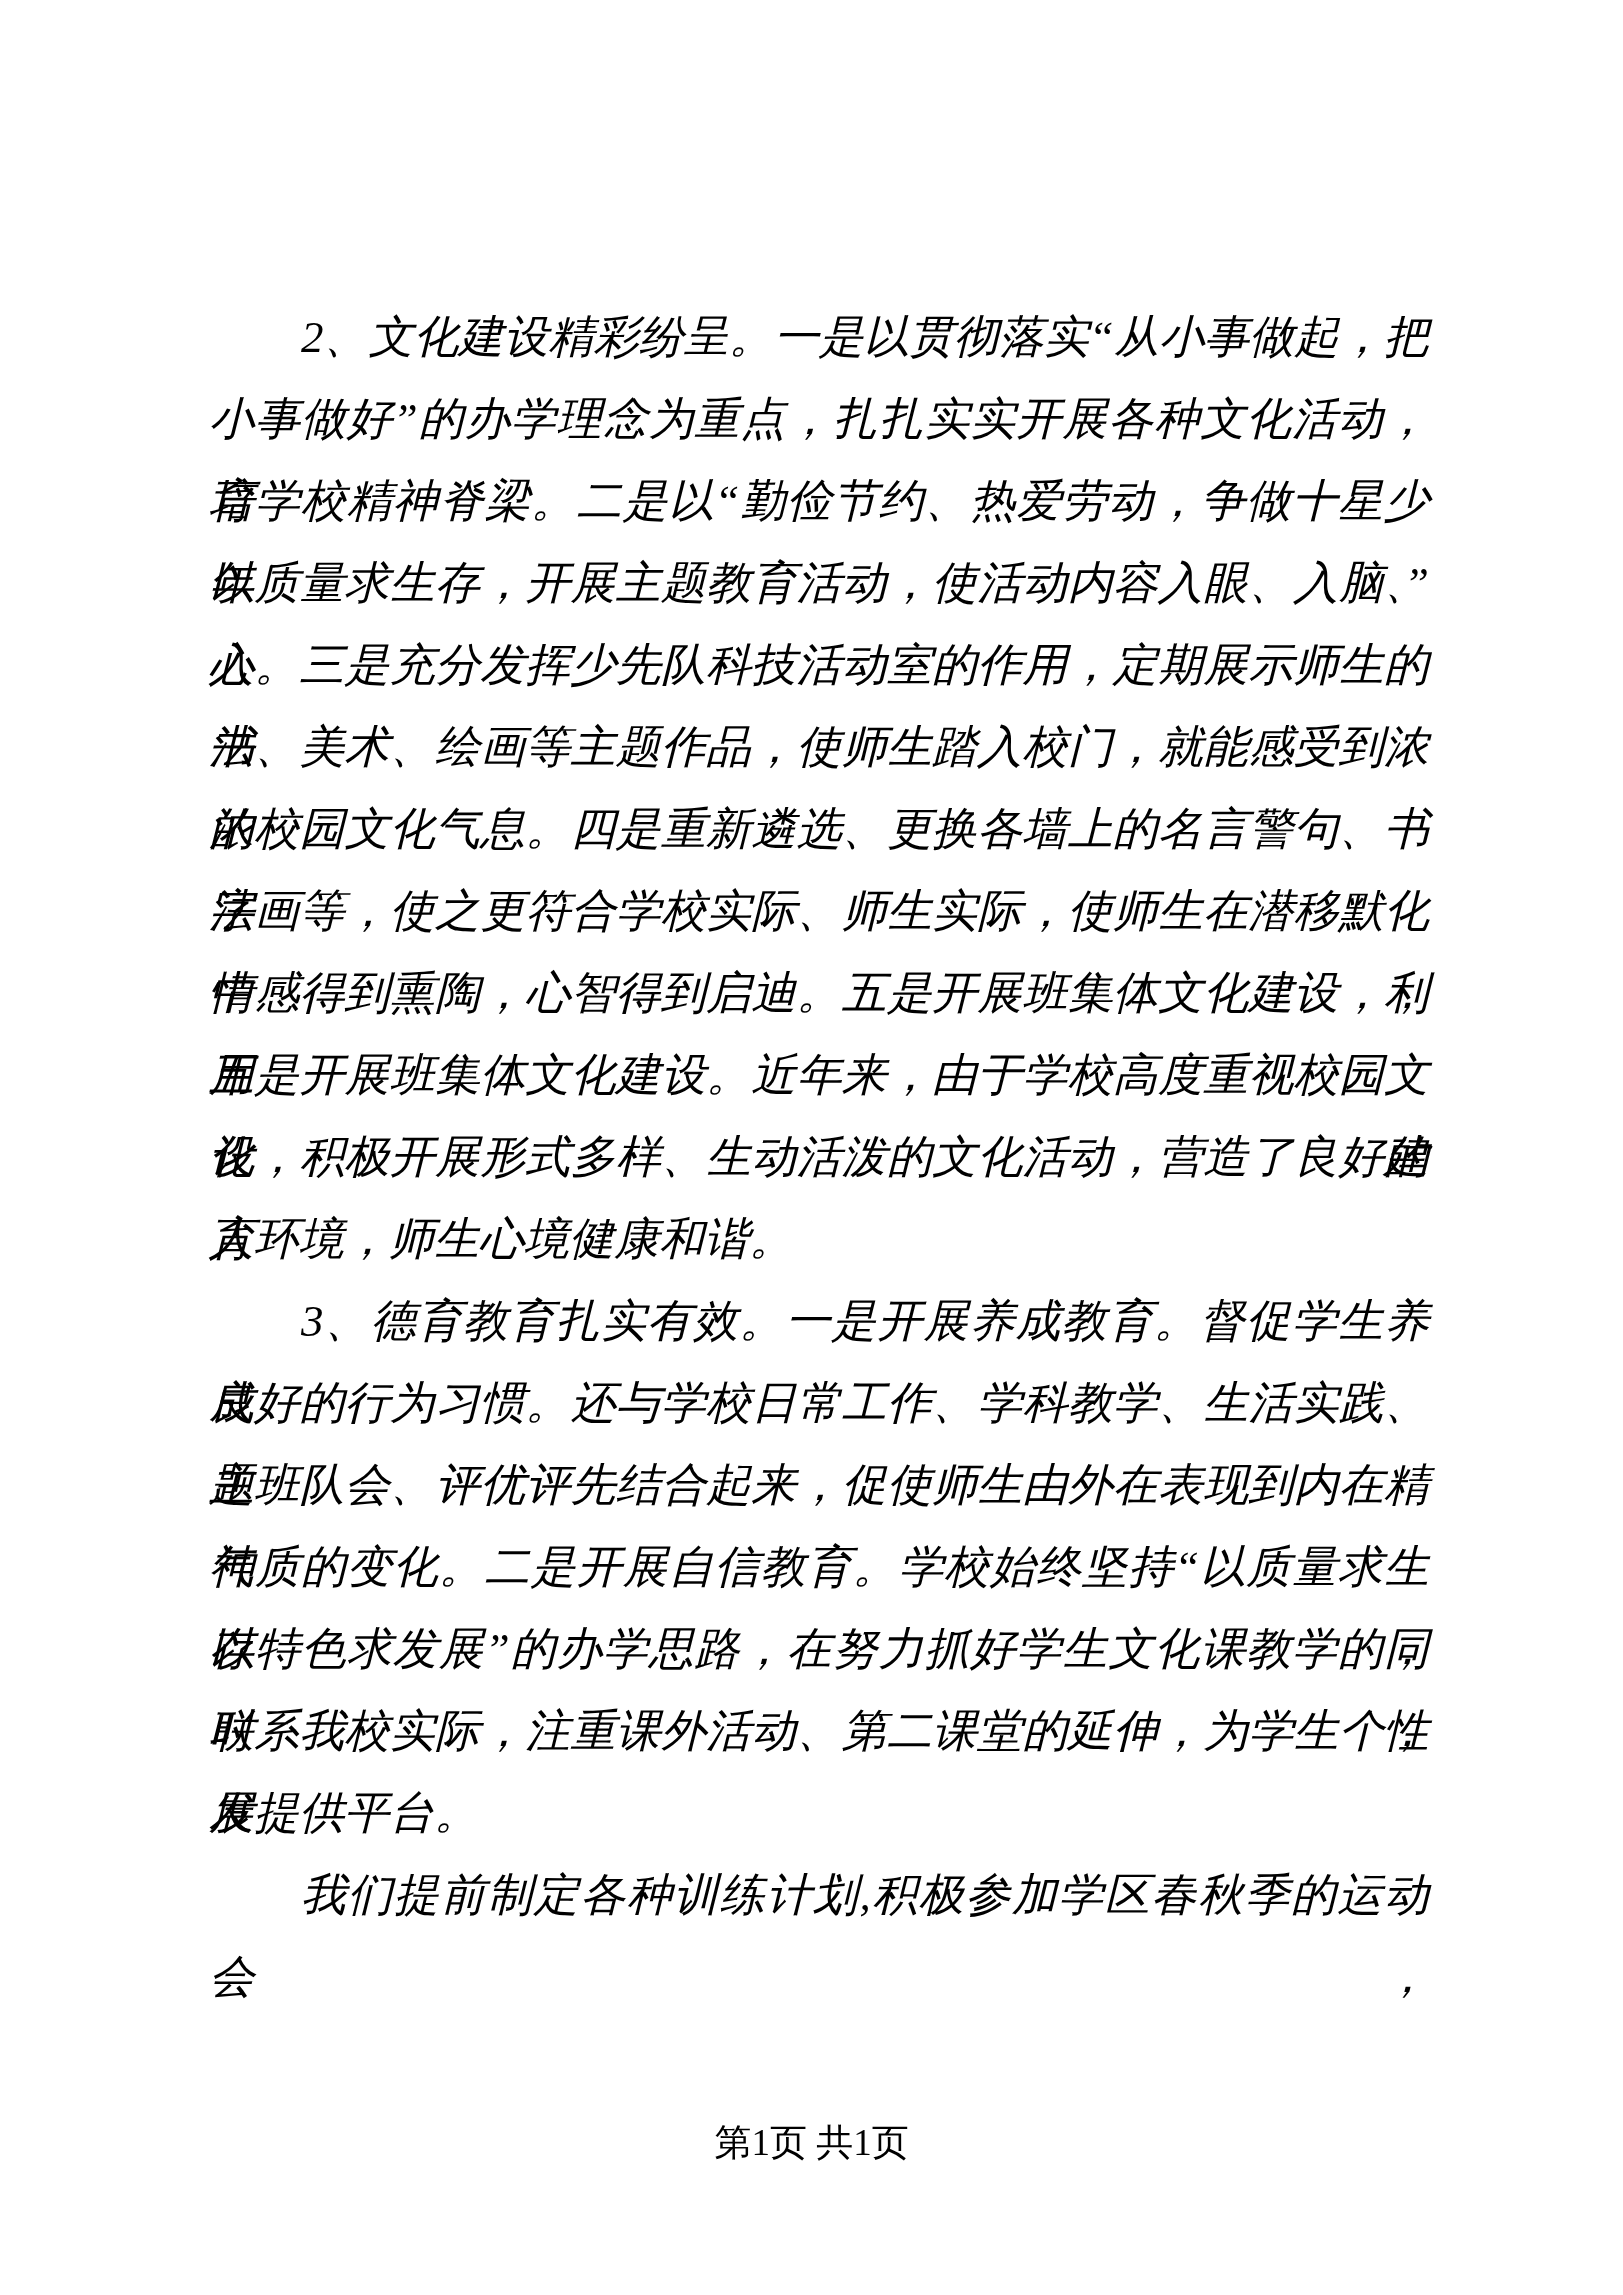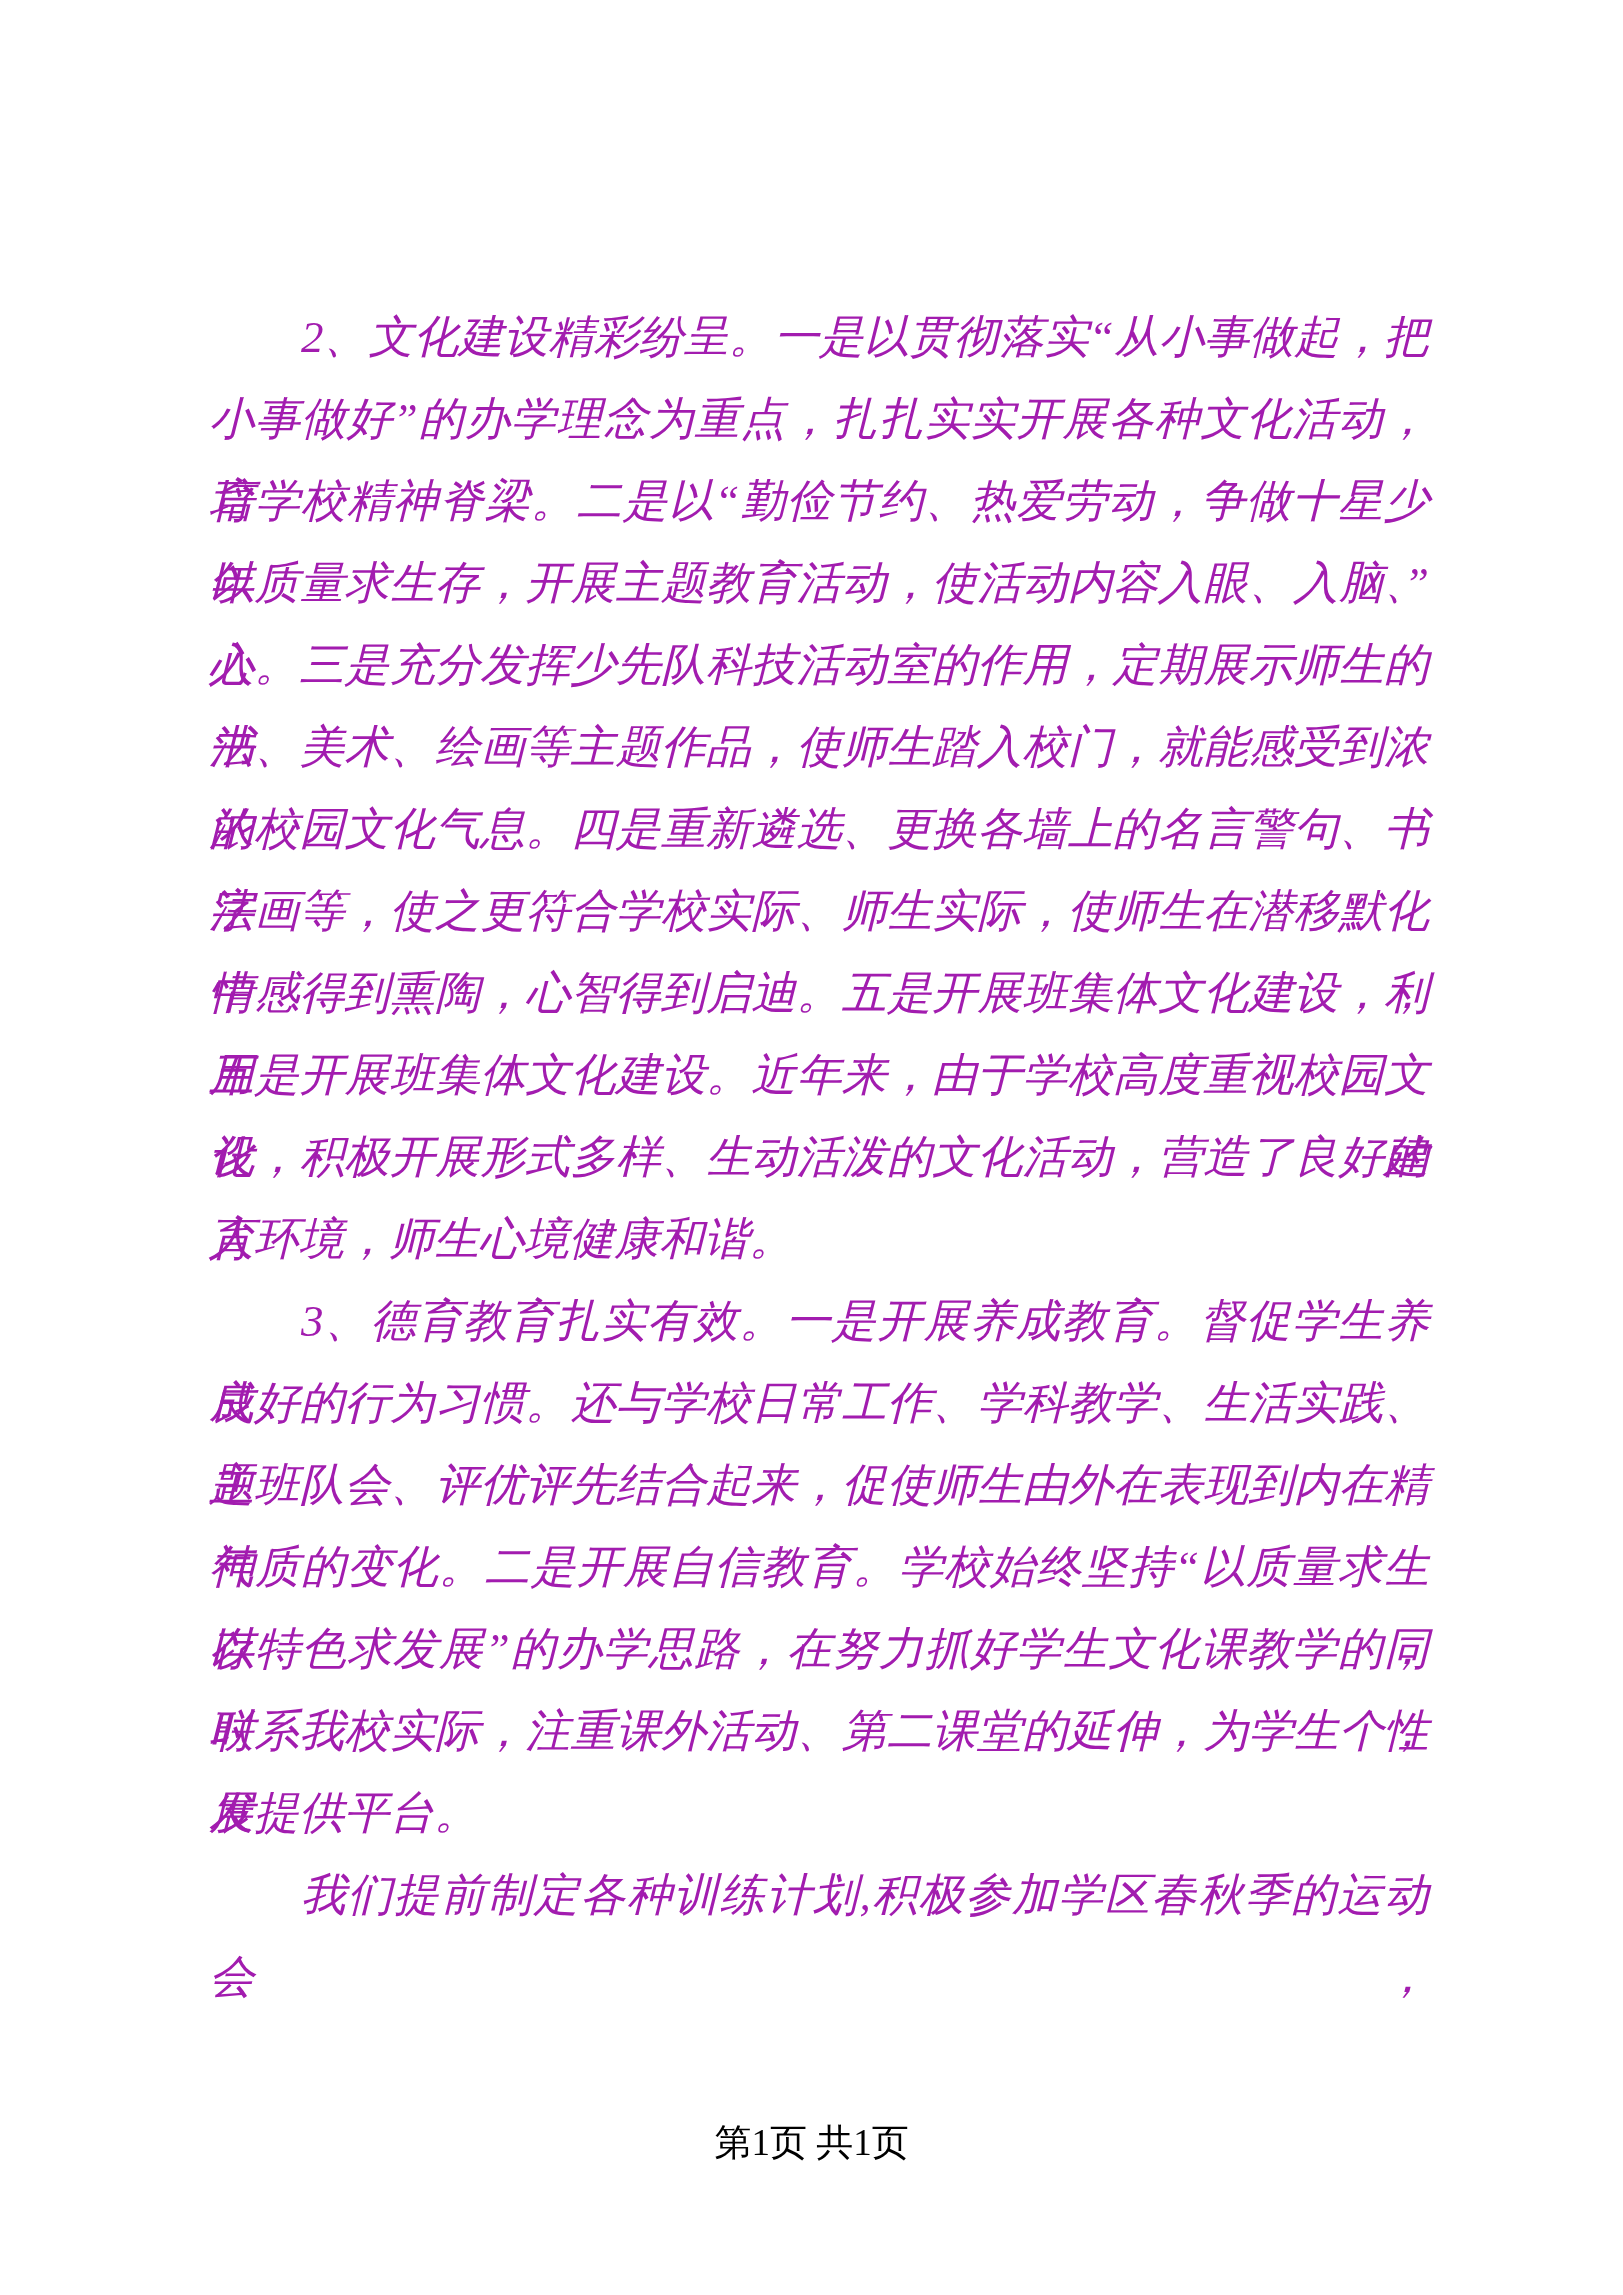--- a/index.html
+++ b/index.html
@@ -27,21 +27,21 @@
     width: 1220px;
   }
   .line {
     font-style: italic;
     font-size: 45px;
     height: 82px;
     line-height: 82px;
     text-align: justify;
     text-align-last: justify;
     text-justify: inter-character;
-    color: #a21caf;
+    color: #000000;
     overflow: visible;
   }
   .line.indent {
     text-indent: 92px;
   }
   .line.para-end {
     text-align-last: left;
   }
   .footer {
     position: absolute;

